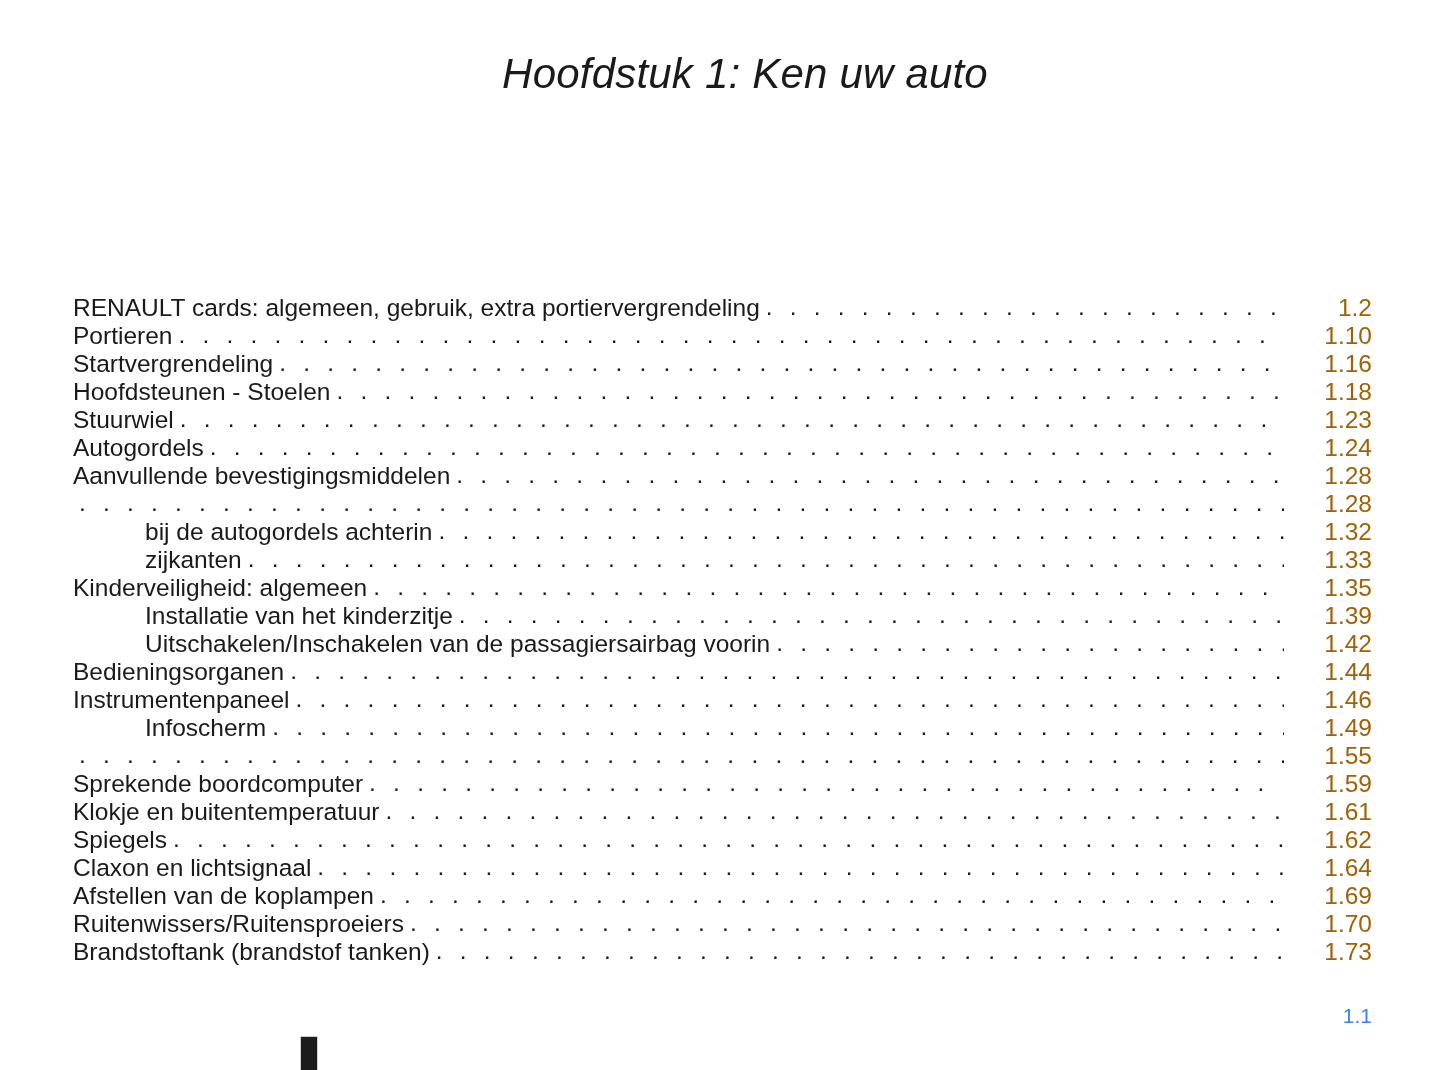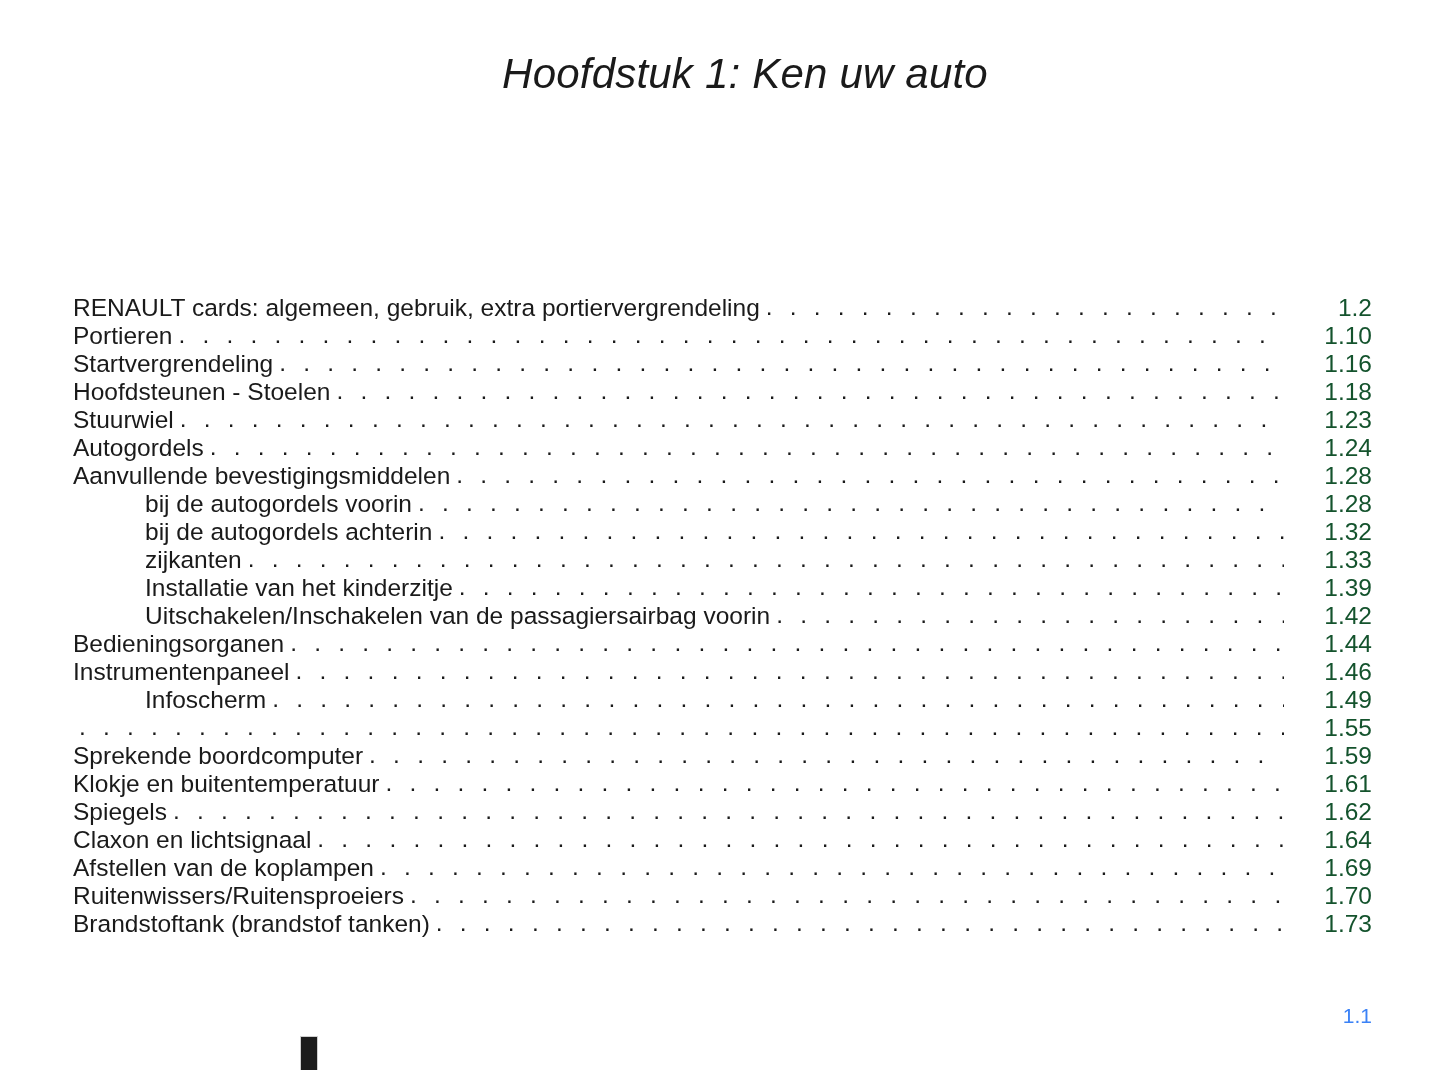--- a/index.html
+++ b/index.html
@@ -69,21 +69,21 @@
     font-size: 24.5px;
     line-height: 18px;
     color: #1a1a1a;
     white-space: nowrap;
   }
   .entry-page {
     flex: 0 0 auto;
     width: 82px;
     text-align: right;
     font-size: 24.5px;
-    color: #14532d;
+    color: #a16207;
   }
   .footer-page {
     position: absolute;
     top: 1004px;
     left: 0;
     width: 1372px;
     text-align: right;
     font-size: 21px;
     color: #3b82f6;
   }
@@ -135,34 +135,38 @@
         <span class="entry-label">Autogordels</span>
         <span class="entry-dots"></span>
         <span class="entry-page">1.24</span>
       </div>
       <div class="toc-entry level-1">
         <span class="entry-label">Aanvullende bevestigingsmiddelen</span>
         <span class="entry-dots"></span>
         <span class="entry-page">1.28</span>
       </div>
       <div class="toc-entry level-2">
-        <span class="entry-label">bij de autogordels voorin</span>
         <span class="entry-dots"></span>
         <span class="entry-page">1.28</span>
       </div>
       <div class="toc-entry level-2">
         <span class="entry-label">bij de autogordels achterin</span>
         <span class="entry-dots"></span>
         <span class="entry-page">1.32</span>
       </div>
       <div class="toc-entry level-2">
         <span class="entry-label">zijkanten</span>
         <span class="entry-dots"></span>
         <span class="entry-page">1.33</span>
       </div>
+      <div class="toc-entry level-1">
+        <span class="entry-label">Kinderveiligheid: algemeen</span>
+        <span class="entry-dots"></span>
+        <span class="entry-page">1.35</span>
+      </div>
       <div class="toc-entry level-2">
         <span class="entry-label">Installatie van het kinderzitje</span>
         <span class="entry-dots"></span>
         <span class="entry-page">1.39</span>
       </div>
       <div class="toc-entry level-2">
         <span class="entry-label">Uitschakelen/Inschakelen van de passagiersairbag voorin</span>
         <span class="entry-dots"></span>
         <span class="entry-page">1.42</span>
       </div>

